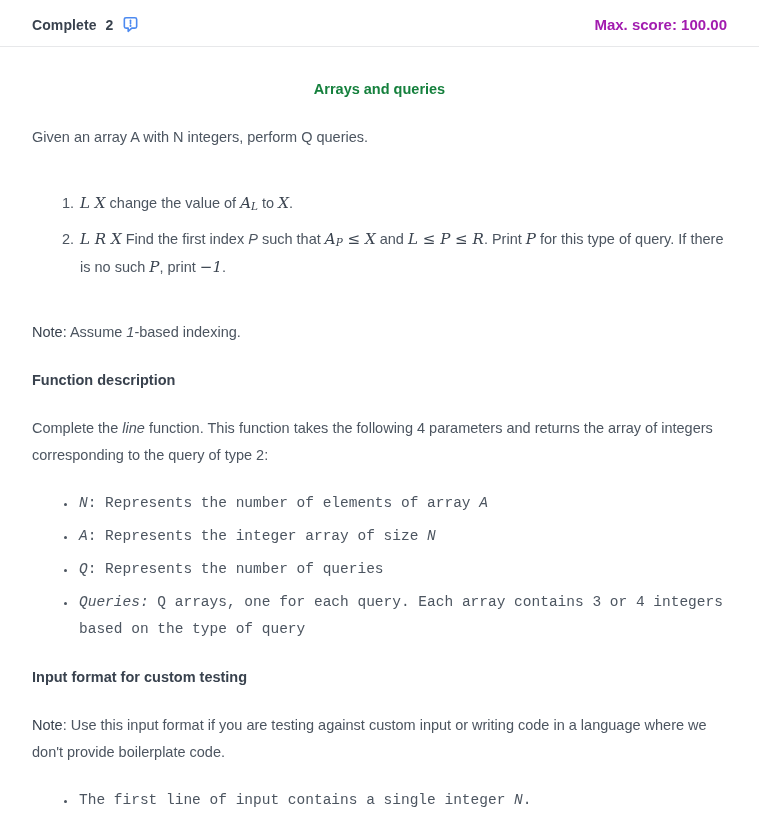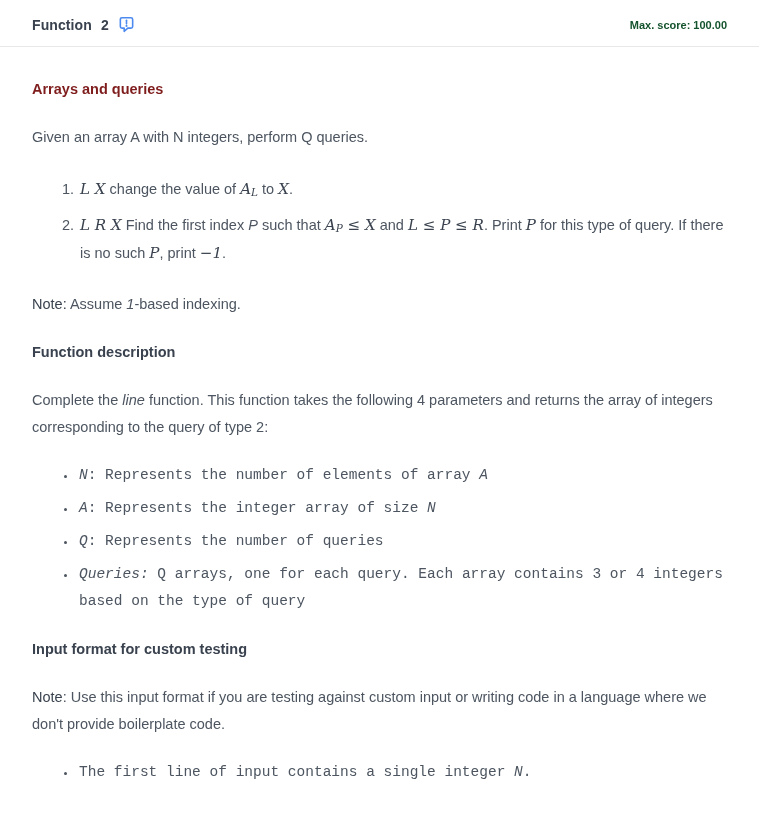--- a/index.html
+++ b/index.html
@@ -36,45 +36,46 @@
   .report-btn {
     background: none;
     border: none;
     margin-left: 9px;
     padding: 0;
     cursor: pointer;
     display: inline-flex;
     align-items: center;
   }
   .max-score {
-    font-size: 11px;
+    font-size: 15px;
     font-weight: 700;
-    color: #14532d;
+    color: #a21caf;
   }
   
   .content {
     padding: 0 32px;
     font-size: 14.5px;
     line-height: 1.86;
   }
   .prob-title {
     margin-top: 29px;
     font-size: 14.5px;
     font-weight: 700;
-    color: #7f1d1d;
+    color: #15803d;
+    text-align: center;
   }
   .content p { margin: 21px 0; }
   .content h3 {
     font-size: 14.5px;
     font-weight: 700;
     color: #39424e;
     margin: 14px 0 21px 0;
   }
   ol.query-list {
-    margin: 24px 0;
+    margin: 38px 0;
     padding-left: 46px;
   }
   ol.query-list li { margin-bottom: 8px; padding-left: 2px; }
   ol.query-list li::marker { color: #4c5560; }
   ul.dot-list {
     margin: 21px 0;
     padding-left: 45px;
     list-style-type: disc;
     font-family: Liberation Mono, monospace;
   }
@@ -97,21 +98,21 @@
     vertical-align: -0.22em;
   }
 </style>
 </head>
 <body>
 
 <div class="page">
 
   <div class="qheader">
     <div class="qheader-left">
-      <span class="q-label">Function</span>
+      <span class="q-label">Complete</span>
       <span class="q-number">2</span>
       <button class="report-btn">
         <span style="display:inline-flex;">
           <svg width="17" height="17" viewBox="0 0 16 16" fill="none">
             <path d="M2.2 3.2 Q2.2 1.6 3.8 1.6 L12.2 1.6 Q13.8 1.6 13.8 3.2 L13.8 9.8 Q13.8 11.4 12.2 11.4 L9.2 11.4 L5.8 14.4 L5.8 11.4 L3.8 11.4 Q2.2 11.4 2.2 9.8 Z" stroke="#4d8af0" stroke-width="1.5" stroke-linejoin="round" fill="none"></path>
             <line x1="8" y1="4" x2="8" y2="7.4" stroke="#4d8af0" stroke-width="1.5" stroke-linecap="round"></line>
             <circle cx="8" cy="9.3" r="0.95" fill="#4d8af0"></circle>
           </svg>
         </span>
       </button>

